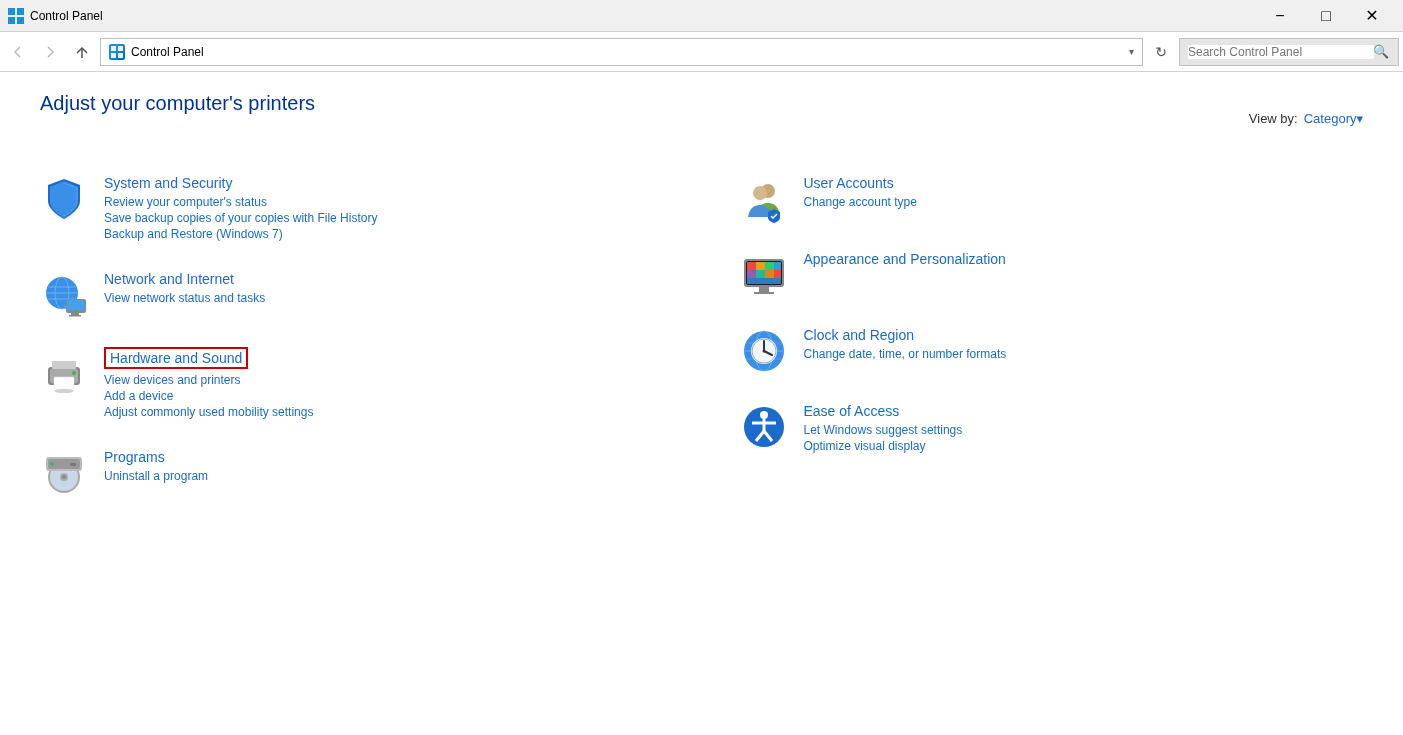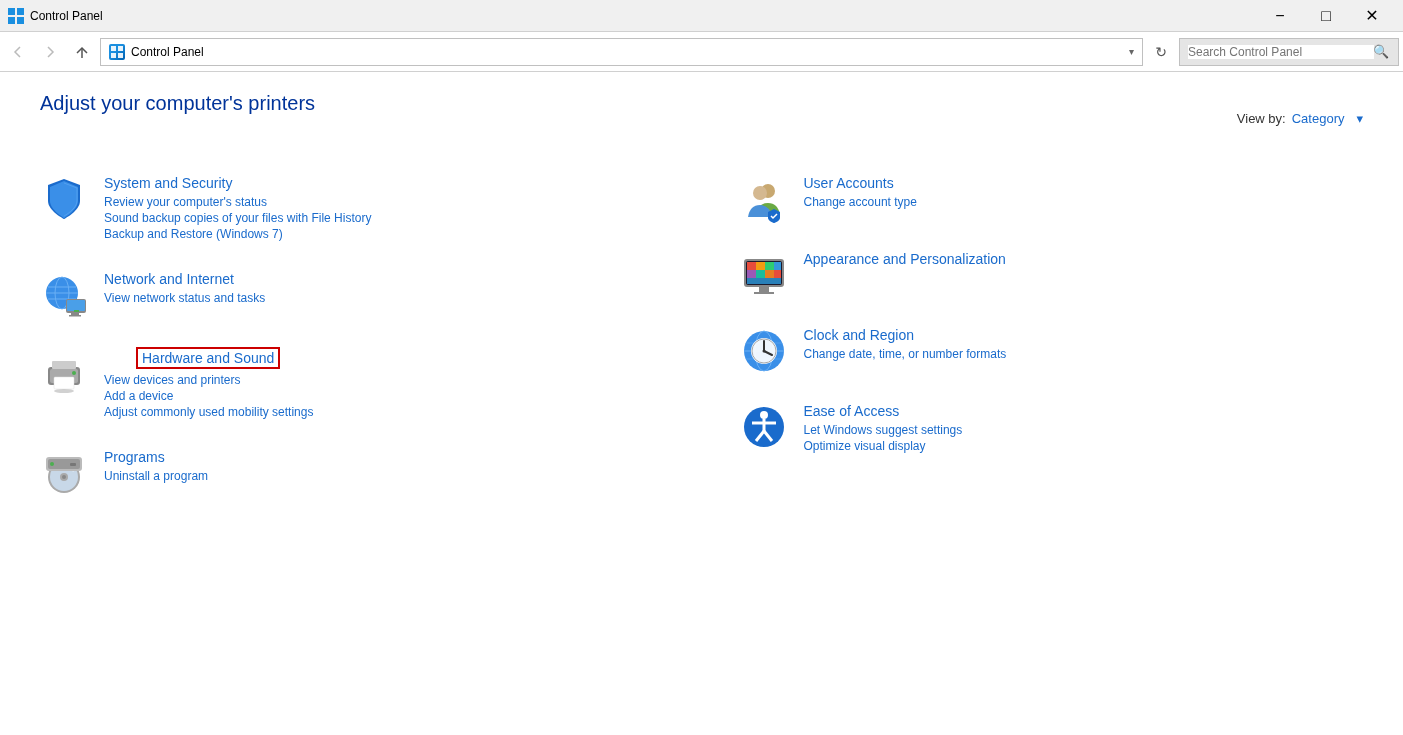--- a/index.html
+++ b/index.html
@@ -221,21 +221,21 @@
     <span class="search-icon">🔍</span>
   </div>
 </div>
 
 <div class="main-wrapper">
   <div class="main-content">
     <div style="display:flex; justify-content:space-between; align-items:center; margin-bottom:30px;">
       <h1 class="page-title">Adjust your computer's printers</h1>
       <div style="display:flex; align-items:center; gap:6px; font-size:13px;">
         <span style="color:#333;">View by:</span>
-        <span style="color:#1a6bcc; cursor:pointer; display:flex; align-items:flex-end; gap:12px;">
+        <span style="color:#1a6bcc; cursor:pointer; display:flex; align-items:flex-end; gap:0;">
           <span>Category</span>
           <span>▾</span>
         </span>
       </div>
     </div>
 
     <div class="panels-container">
 
       <div class="panel-col">
 
@@ -245,21 +245,21 @@
 
               <path d="M24 4 L40 10 L40 26 C40 36 24 44 24 44 C24 44 8 36 8 26 L8 10 Z" fill="#1a6bcc"></path>
               <path d="M24 6 L38 12 L38 26 C38 35 24 43 24 43 C24 43 10 35 10 26 L10 12 Z" fill="#3a8fe8"></path>
 
               <path d="M24 8 L37 13 L37 26 C37 34 24 41 24 41" fill="none" stroke="#6ab0f5" stroke-width="1" opacity="0.5"></path>
             </svg>
           </div>
           <div class="panel-text">
             <div class="panel-title">System and Security</div>
             <a class="panel-link">Review your computer's status</a>
-            <a class="panel-link">Sound backup copies of your files with File History</a>
+            <a class="panel-link">Save backup copies of your copies with File History</a>
             <a class="panel-link">Backup and Restore (Windows 7)</a>
           </div>
         </div>
 
         <div class="panel-item">
           <div class="panel-icon">
             <svg width="48" height="48" viewBox="0 0 48 48">
 
               <circle cx="22" cy="22" r="16" fill="#3a8fe8"></circle>
               <ellipse cx="22" cy="22" rx="7" ry="16" fill="none" stroke="#6ab0f5" stroke-width="1"></ellipse>
@@ -291,21 +291,21 @@
               <rect x="12" y="14" width="24" height="8" rx="1" fill="#ccc"></rect>
 
               <rect x="14" y="30" width="20" height="12" rx="1" fill="#fff" stroke="#ddd" stroke-width="0.5"></rect>
 
               <circle cx="34" cy="26" r="2" fill="#4caf50"></circle>
 
               <ellipse cx="24" cy="44" rx="10" ry="2" fill="#666" opacity="0.3"></ellipse>
             </svg>
           </div>
           <div class="panel-text">
-            <div class="panel-title highlighted" style="border:2px solid #cc0000; display:inline-block; padding:1px 4px; color:#1a6bcc;margin-left:32px;">Hardware and Sound</div>
+            <div class="panel-title highlighted" style="border:2px solid #cc0000; display:inline-block; padding:1px 4px; color:#1a6bcc;">Hardware and Sound</div>
             <a class="panel-link">View devices and printers</a>
             <a class="panel-link">Add a device</a>
             <a class="panel-link">Adjust commonly used mobility settings</a>
           </div>
         </div>
 
         <div class="panel-item">
           <div class="panel-icon">
             <svg width="48" height="48" viewBox="0 0 48 48">
 

